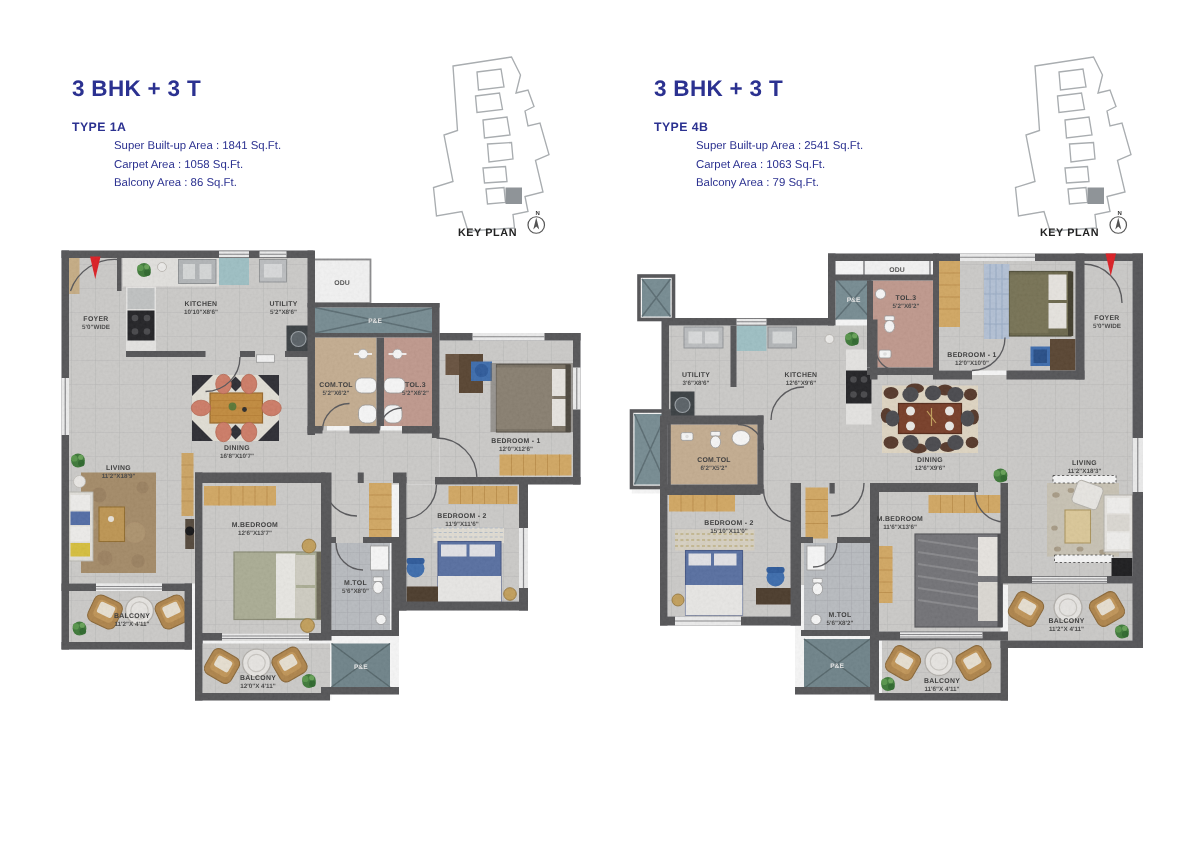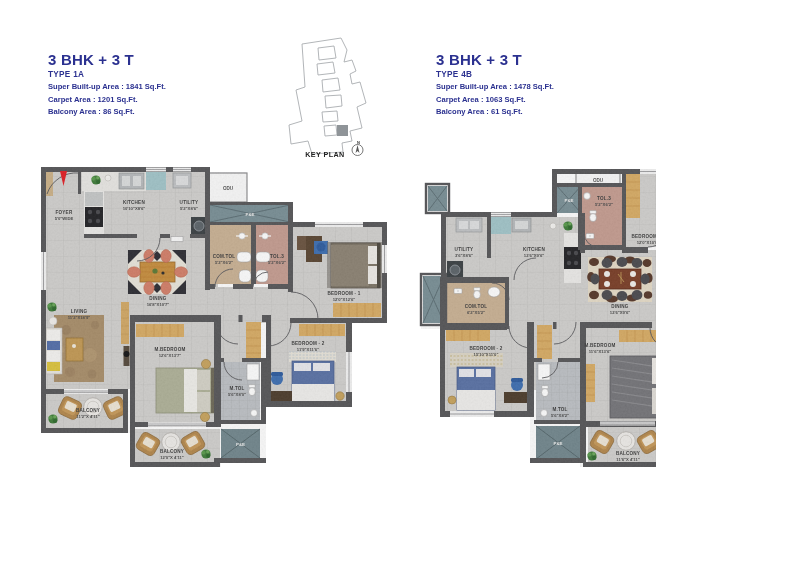--- a/index.html
+++ b/index.html
@@ -1,45 +1,45 @@
 <!DOCTYPE html>
 <html><head>
 <meta charset="utf-8">
 <style>
   html,body{margin:0;padding:0;background:#ffffff;}
-  #page{position:relative;width:656px;height:569px;background:#ffffff;overflow:hidden;
+  #page{position:relative;width:800px;height:569px;background:#ffffff;overflow:hidden;
         font-family:"Liberation Sans",sans-serif;}
   .hdr{position:absolute;color:#2b3190;}
   .hdr .t1{font-size:15px;font-weight:bold;letter-spacing:0.2px;}
-  .hdr .t2{font-size:8.2px;font-weight:bold;letter-spacing:0.3px;margin-top:2px;}
-  .hdr .t3{font-size:7.6px;font-weight:bold;letter-spacing:0px;margin-top:3.4px;}
+  .hdr .t2{font-size:8.2px;font-weight:bold;letter-spacing:0.3px;margin-top:12px;}
+  .hdr .t3{font-size:7.6px;font-weight:normal;letter-spacing:0px;margin-top:3.4px;margin-left:28px;}
   svg{position:absolute;left:0;top:0;}
   text{font-family:"Liberation Sans",sans-serif;}
   .rn{font-size:4.6px;font-weight:bold;fill:#3d3d3d;text-anchor:middle;letter-spacing:0.2px;}
   .rd{font-size:4.2px;font-weight:bold;fill:#4a4a4a;text-anchor:middle;}
   .wt{font-size:4.4px;font-weight:bold;fill:#f0f0f0;text-anchor:middle;}
 </style>
 </head>
 <body>
 <div id="page">
 
   <div class="hdr" style="left:48px;top:51px;">
     <div class="t1">3 BHK + 3 T</div>
     <div class="t2">TYPE 1A</div>
     <div class="t3">Super Built-up Area : 1841 Sq.Ft.</div>
-    <div class="t3">Carpet Area : 1201 Sq.Ft.</div>
+    <div class="t3">Carpet Area : 1058 Sq.Ft.</div>
     <div class="t3">Balcony Area : 86 Sq.Ft.</div>
   </div>
 
   <div class="hdr" style="left:436px;top:51px;">
     <div class="t1">3 BHK + 3 T</div>
     <div class="t2">TYPE 4B</div>
-    <div class="t3">Super Built-up Area : 1478 Sq.Ft.</div>
+    <div class="t3">Super Built-up Area : 2541 Sq.Ft.</div>
     <div class="t3">Carpet Area : 1063 Sq.Ft.</div>
-    <div class="t3">Balcony Area : 61 Sq.Ft.</div>
+    <div class="t3">Balcony Area : 79 Sq.Ft.</div>
   </div>
 
   <svg width="800" height="569" viewBox="0 0 800 569">
     <defs>
       <pattern id="tile" width="16" height="16" patternUnits="userSpaceOnUse">
         <rect width="16" height="16" fill="#d2d1cf"></rect>
         <path d="M0 0H16V16" fill="none" stroke="#c2c1bf" stroke-width="0.7"></path>
       </pattern>
       <pattern id="tileS" width="8" height="8" patternUnits="userSpaceOnUse">
         <rect width="8" height="8" fill="#bfc2c6"></rect>

